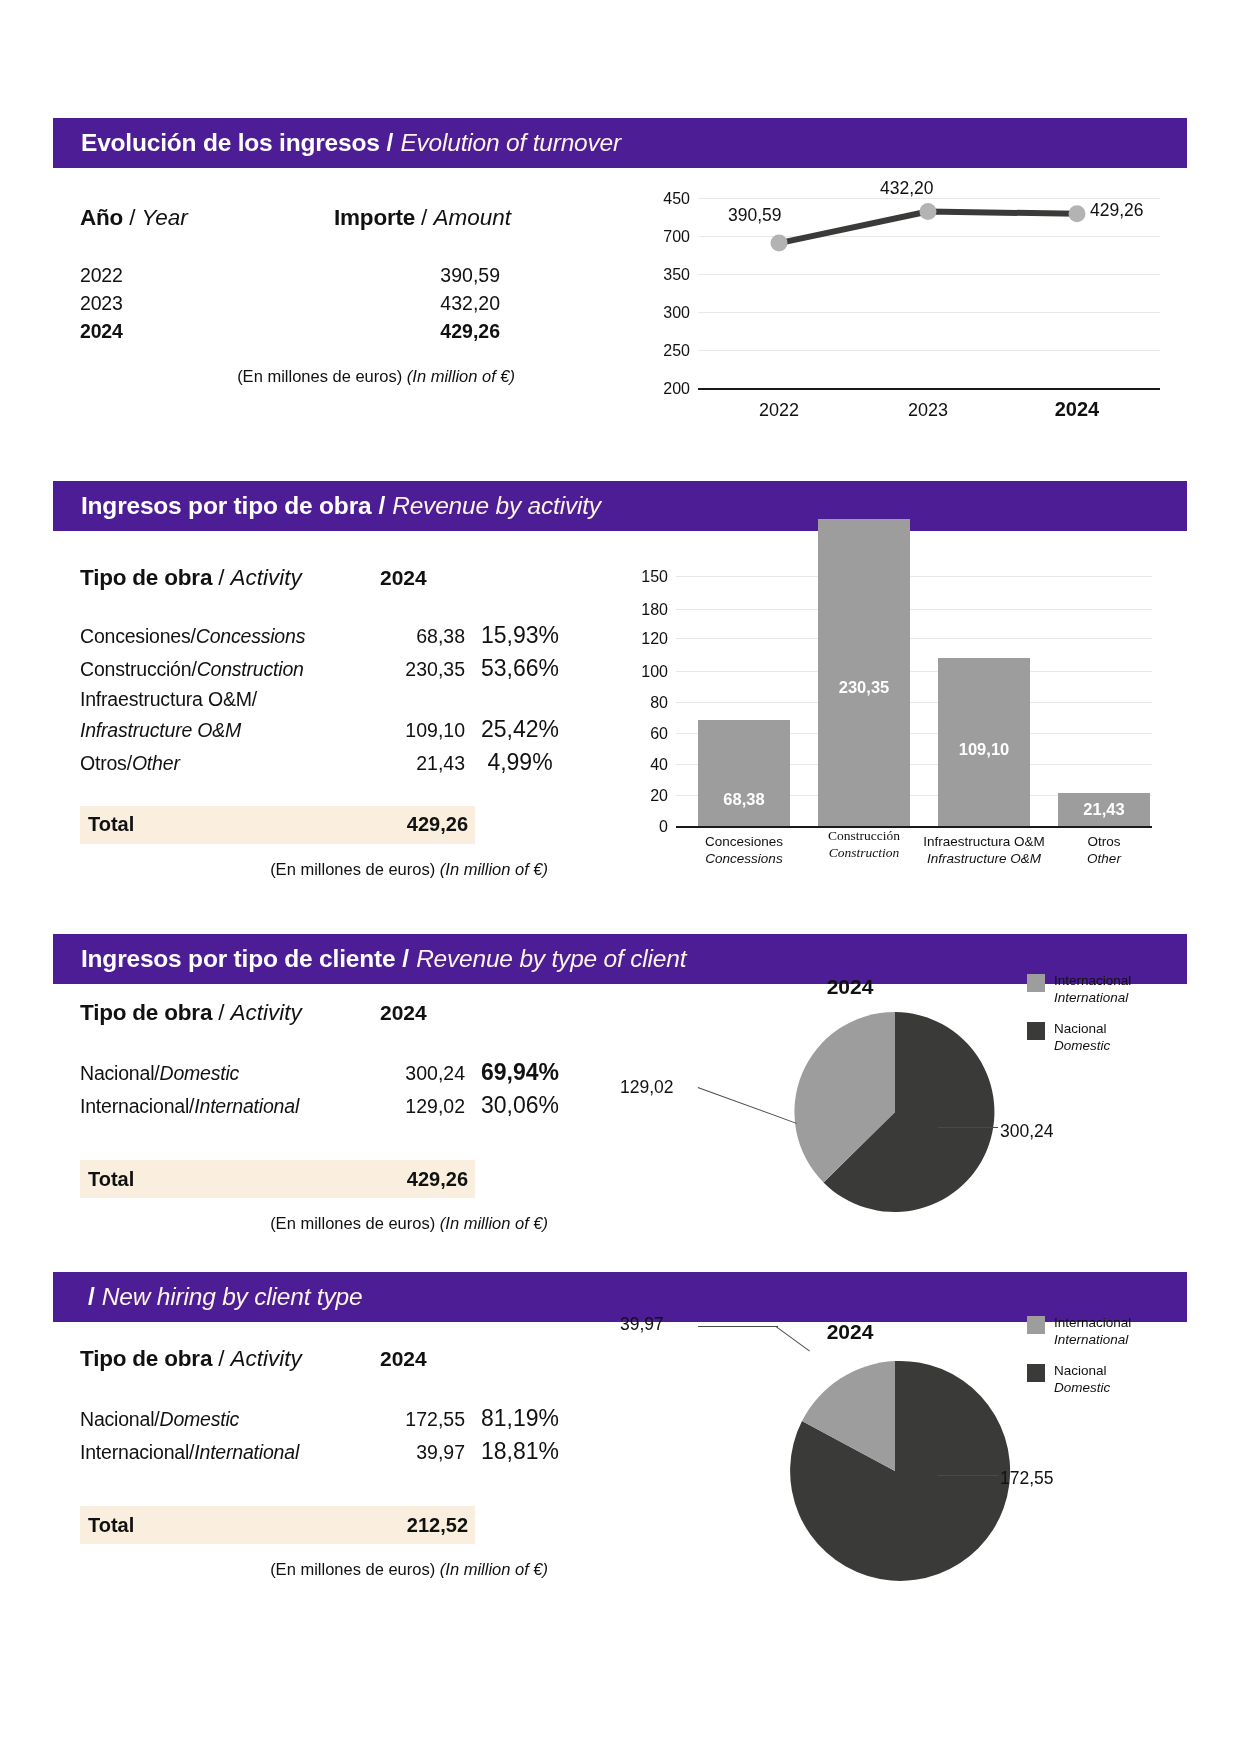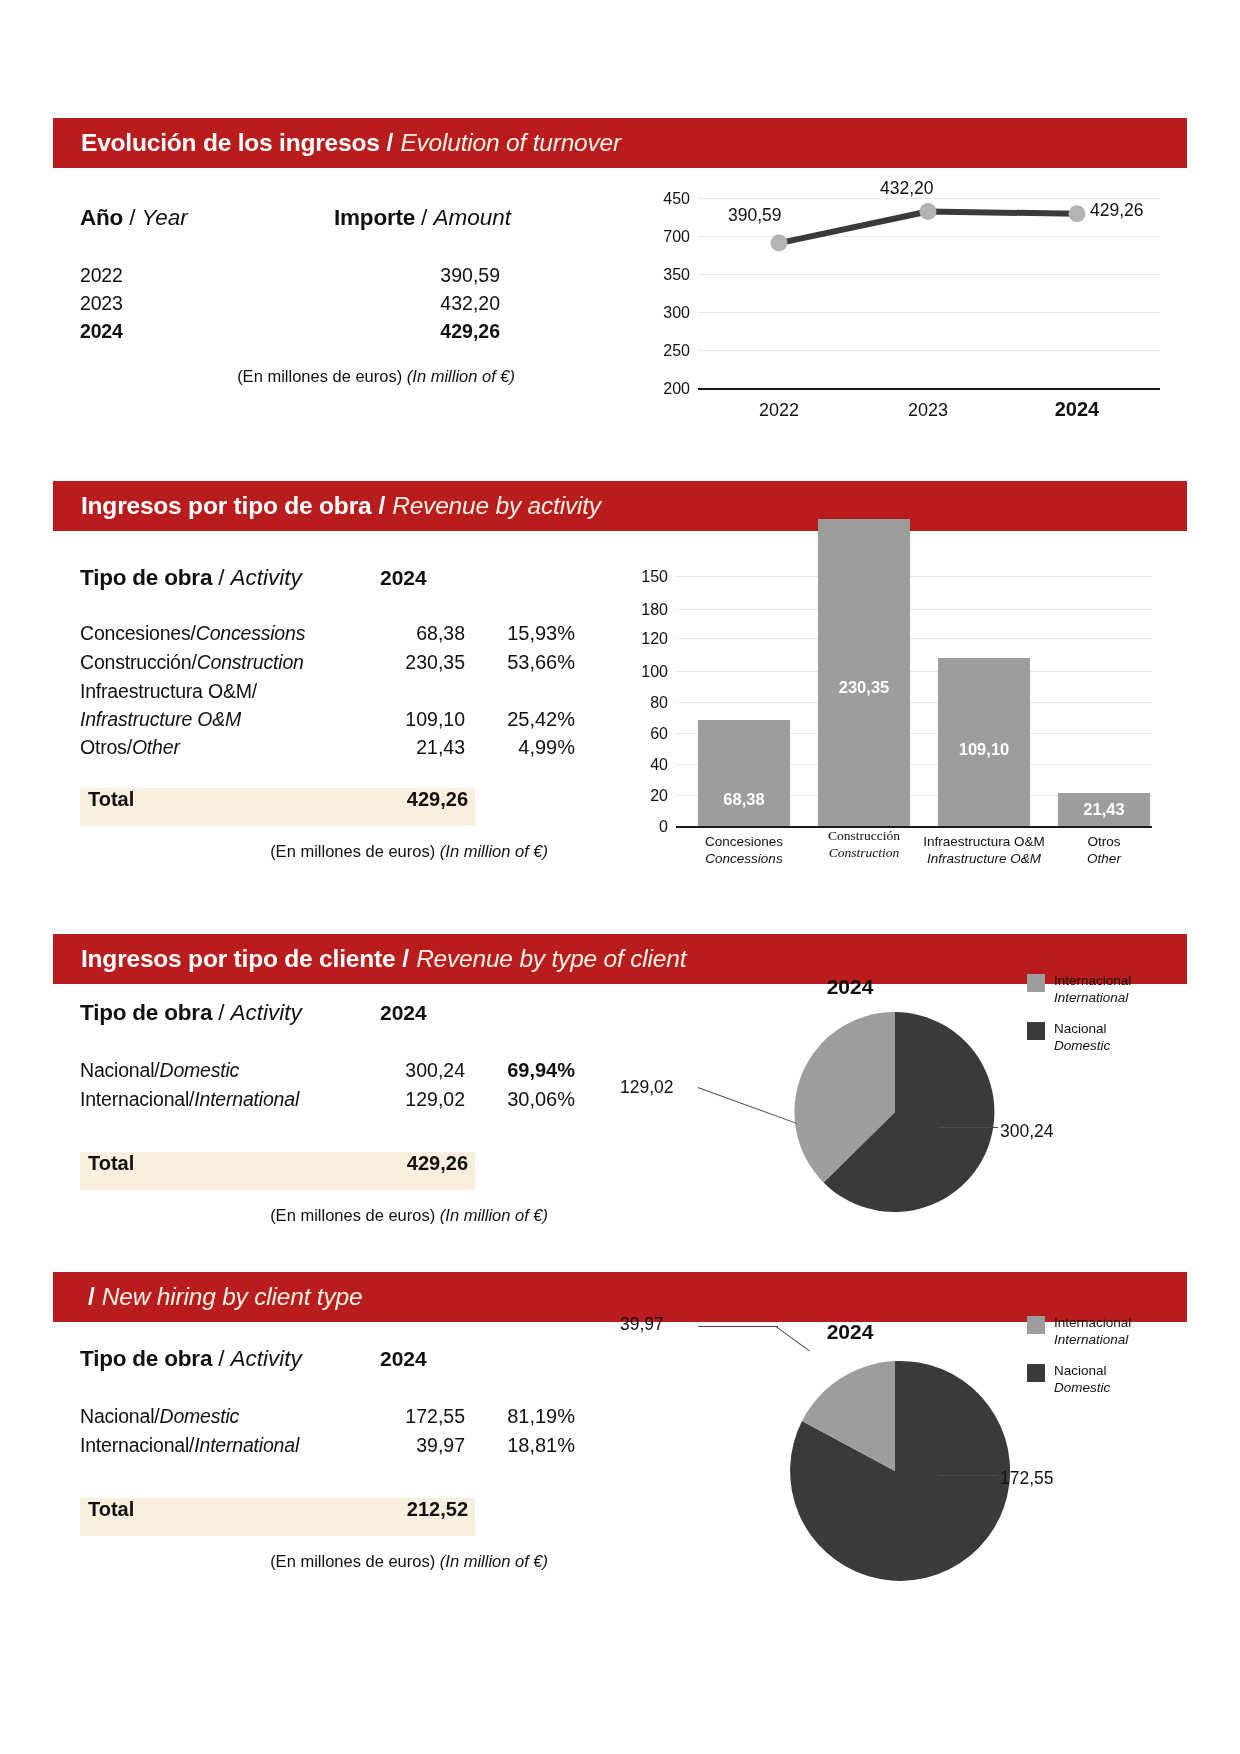--- a/index.html
+++ b/index.html
@@ -21,21 +21,21 @@
     width: 1240px;
     height: 1754px;
   }
 
   
   .band {
     position: absolute;
     left: 53px;
     width: 1134px;
     height: 50px;
-    background: #b91c1c;
+    background: #4c1d95;
     display: flex;
     align-items: center;
     box-sizing: border-box;
     padding-left: 28px;
   }
   .band .es {
     font-size: 24.5px;
     font-weight: bold;
     color: #ffffff;
     letter-spacing: -0.2px;
@@ -84,25 +84,25 @@
   }
 
   .row {
     display: flex;
     align-items: baseline;
     line-height: 1.44;
   }
   .c-name { font-size: 19.5px; letter-spacing: -0.2px; }
   .c-name i { font-style: italic; }
   .c-val  { text-align: right; font-size: 19.5px; }
-  .c-pct  { text-align: right; font-size: 20px; }
+  .c-pct  { text-align: center; font-size: 23px; }
 
   .totalrow {
     display: flex;
-    align-items: flex-start;
+    align-items: center;
     background: #faeede;
     height: 38px;
     font-weight: bold;
     font-size: 20px;
   }
   .note {
     font-size: 16.5px;
     text-align: right;
   }
   .note i { font-style: italic; }

